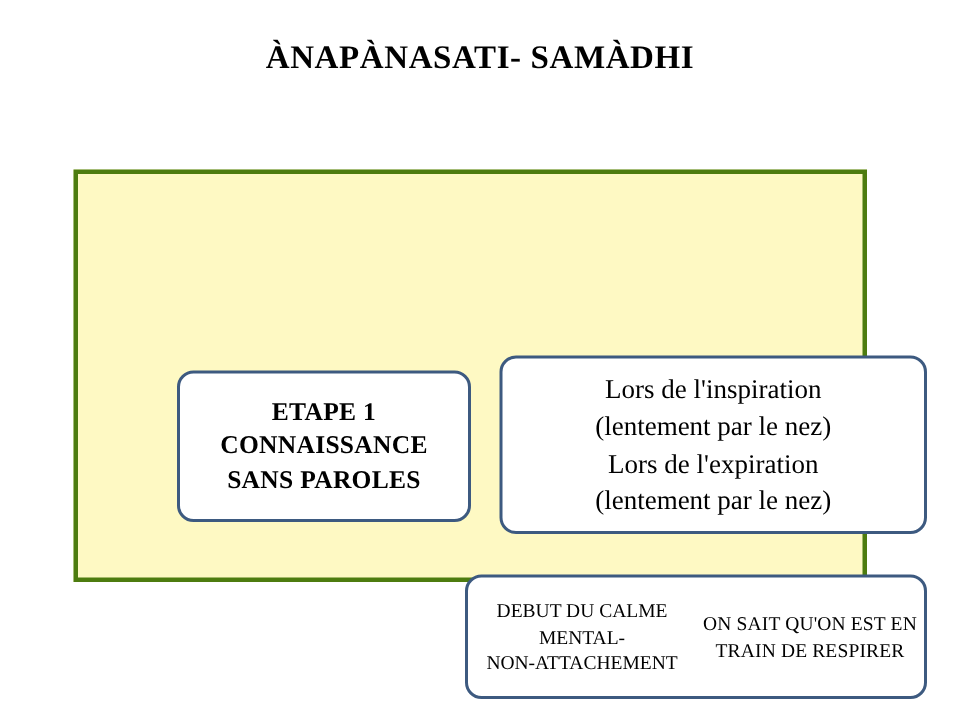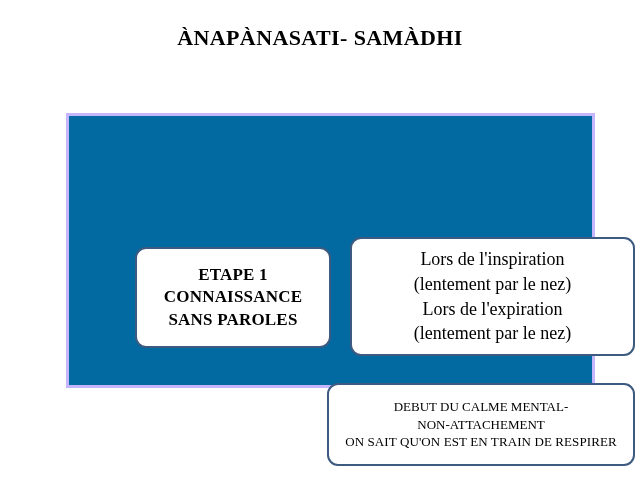--- a/index.html
+++ b/index.html
@@ -28,26 +28,26 @@
     font-size: 22px;
     font-weight: bold;
     letter-spacing: 0.4px;
     line-height: 1.1;
     white-space: pre;
   }
 
   
   #frame {
     position: absolute;
-    left: 66px;
+    left: 49px;
     top: 113px;
     width: 529px;
     height: 275px;
-    border: 3px solid #c4b5fd;
-    background: #0369a1;
+    border: 3px solid #4d7c0f;
+    background: #fef9c3;
     box-sizing: border-box;
   }
 
   
   .rbox {
     position: absolute;
     box-sizing: border-box;
     border: 2px solid #3d5a80;
     border-radius: 11px;
     background: #ffffff;
@@ -105,21 +105,21 @@
     line-height: 1.3;
     letter-spacing: 0.2px;
   }
 
   
   #box-calme {
     left: 258px;
     top: 267px;
     width: 308px;
     height: 83px;
-    flex-direction: column;
+    flex-direction: row;
   }
   #box-calme .line {
     display: block;
     width: 100%;
     font-size: 13px;
     line-height: 1.34;
     white-space: pre-line;
   }
   #box-calme .line.regular { font-weight: normal; }
   #box-calme .line.bold    { font-weight: normal; letter-spacing: 0.1px; }

